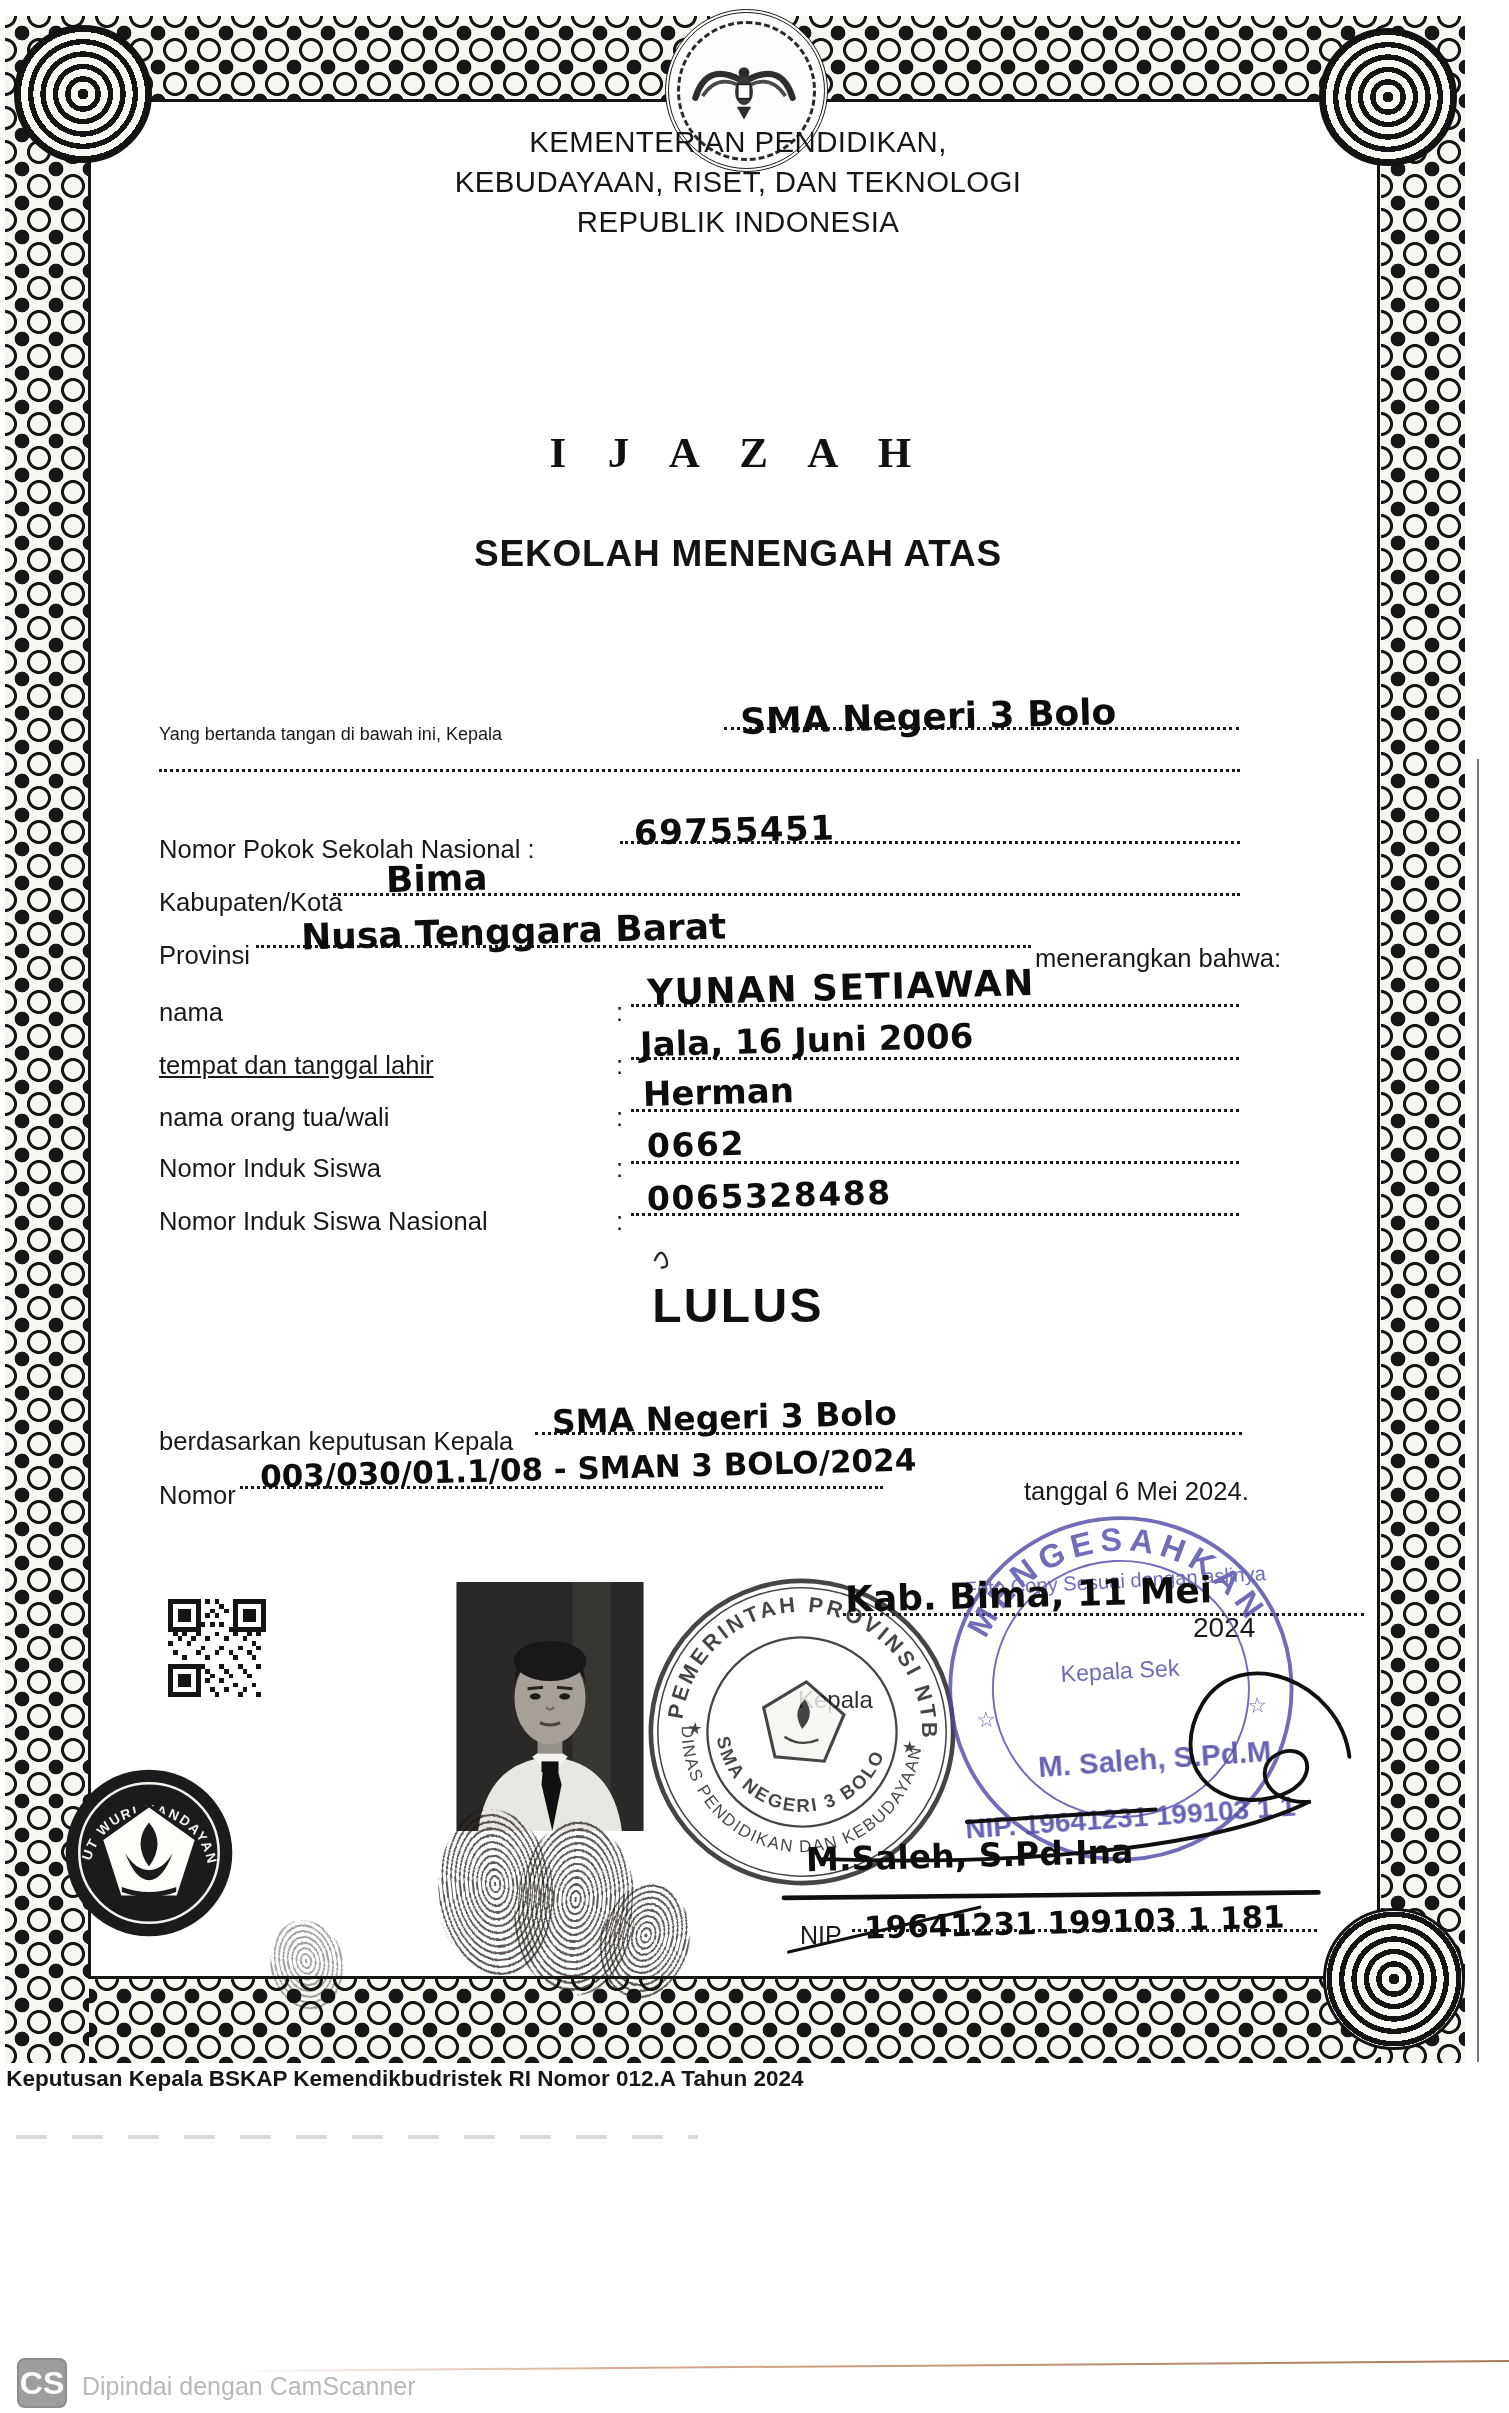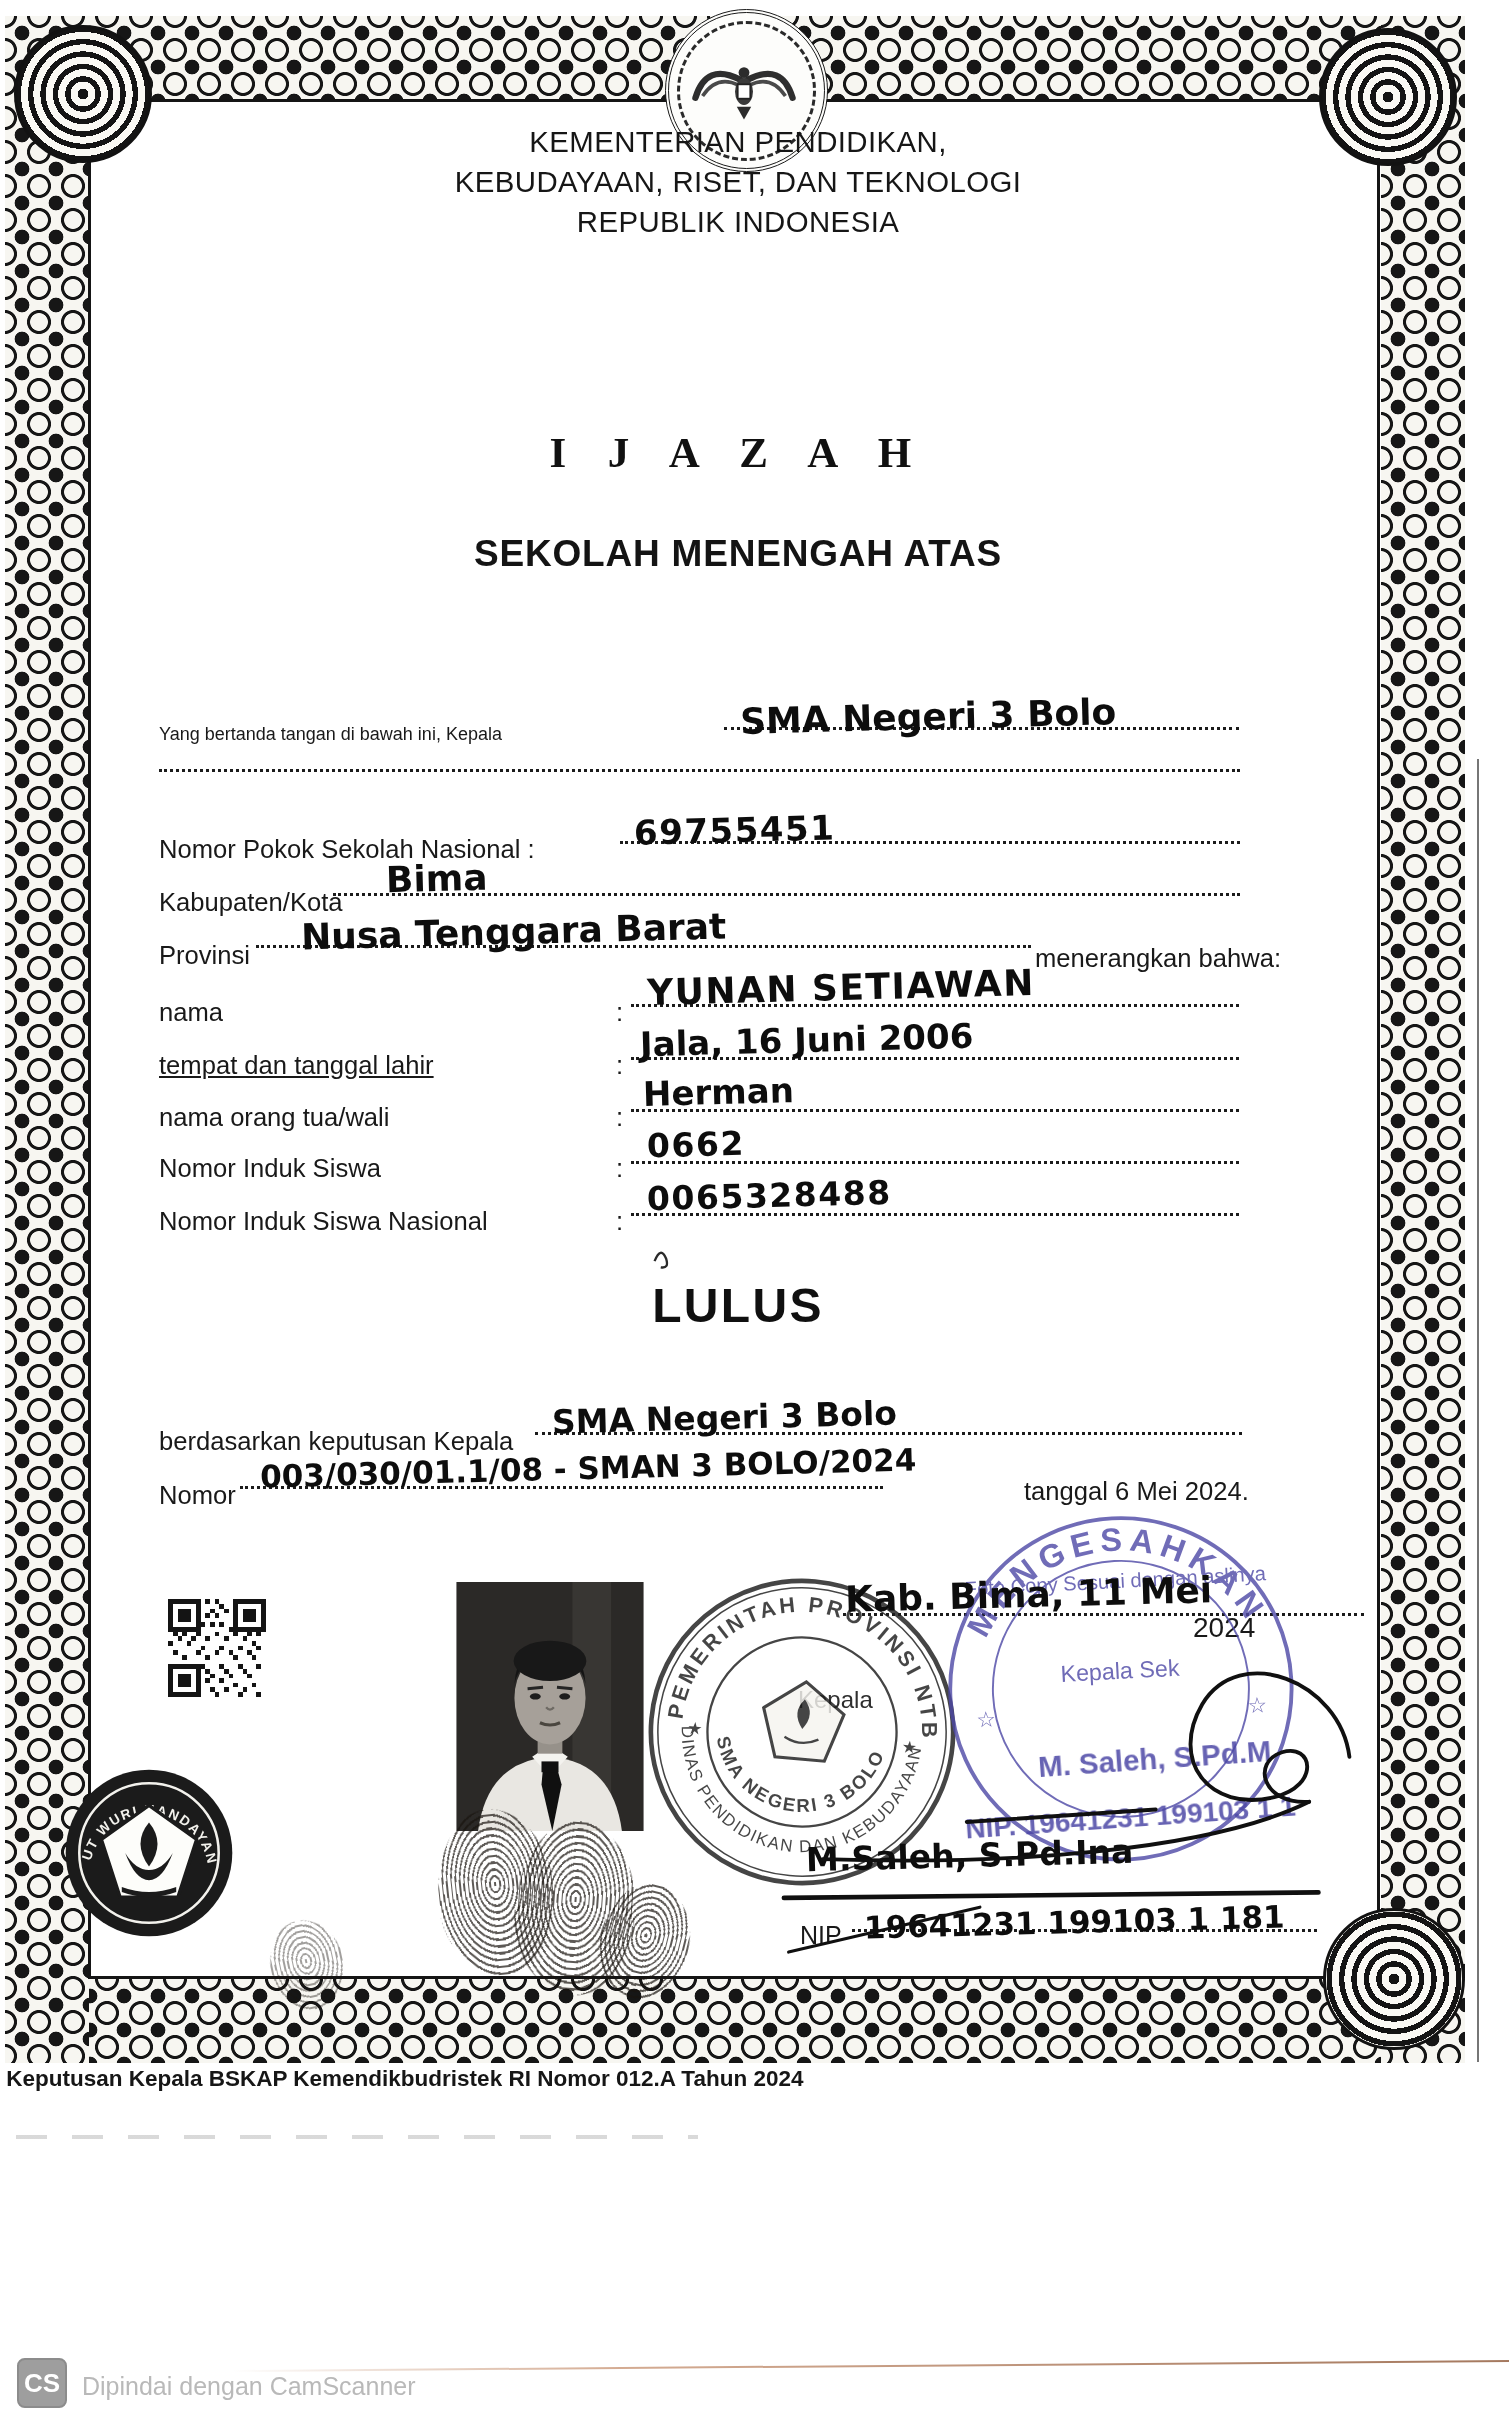--- a/index.html
+++ b/index.html
@@ -41,21 +41,21 @@
   .fp{position:absolute;z-index:3;opacity:.78;filter:blur(0.2px);
       background:repeating-radial-gradient(ellipse at 50% 45%,rgba(25,20,15,.9) 0 1.5px,rgba(255,255,255,0) 1.5px 4.3px);
       border-radius:48% 52% 46% 54%/55% 50% 50% 45%;}
   
   .serialbar{position:absolute;left:232px;top:1974px;width:1054px;height:71px;background:#ffffff;
              display:flex;align-items:center;justify-content:center;gap:14px;z-index:4;}
   .serial-prefix{font-size:39px;font-weight:500;letter-spacing:0.8px;color:#141414;}
   .serial-number{font-family:"DejaVu Sans Mono",monospace;font-size:45px;letter-spacing:3.1px;color:#1b1b1b;}
   .footer-note{position:absolute;left:6.2px;top:2066px;font-size:22.5px;font-weight:600;color:#161616;z-index:4;}
   .cs-badge{position:absolute;left:17px;top:2358px;width:50px;height:50px;background:#9e9e9e;
-            border-radius:7.7px;border:2.3px solid #8c8c8c;color:#fff;font-weight:700;font-size:26px;
+            border-radius:7.7px;border:2.3px solid #8c8c8c;color:#fff;font-weight:700;font-size:32px;
             display:flex;align-items:center;justify-content:center;z-index:3;box-sizing:border-box;}
   .cs-caption{position:absolute;left:82px;top:2372px;font-size:25px;color:#b9b9b9;z-index:3;}
   .edge-line{position:absolute;left:1477px;top:759px;width:2.3px;height:1303px;background:#1a1a1a;opacity:.6;z-index:2;}
   .smudge-row{position:absolute;left:15.5px;top:2135px;width:682px;height:3.9px;z-index:2;
       background:repeating-linear-gradient(90deg,rgba(120,120,120,.28) 0 31px,rgba(0,0,0,0) 31px 56px);}
   .orange-line{position:absolute;left:232px;top:2365px;width:1286px;height:2.3px;z-index:2;
       transform:rotate(-.45deg);
       background:linear-gradient(90deg,rgba(160,70,15,0) 0,rgba(160,70,15,.45) 30%,rgba(115,48,8,.65) 100%);}
 </style>
 </head>

